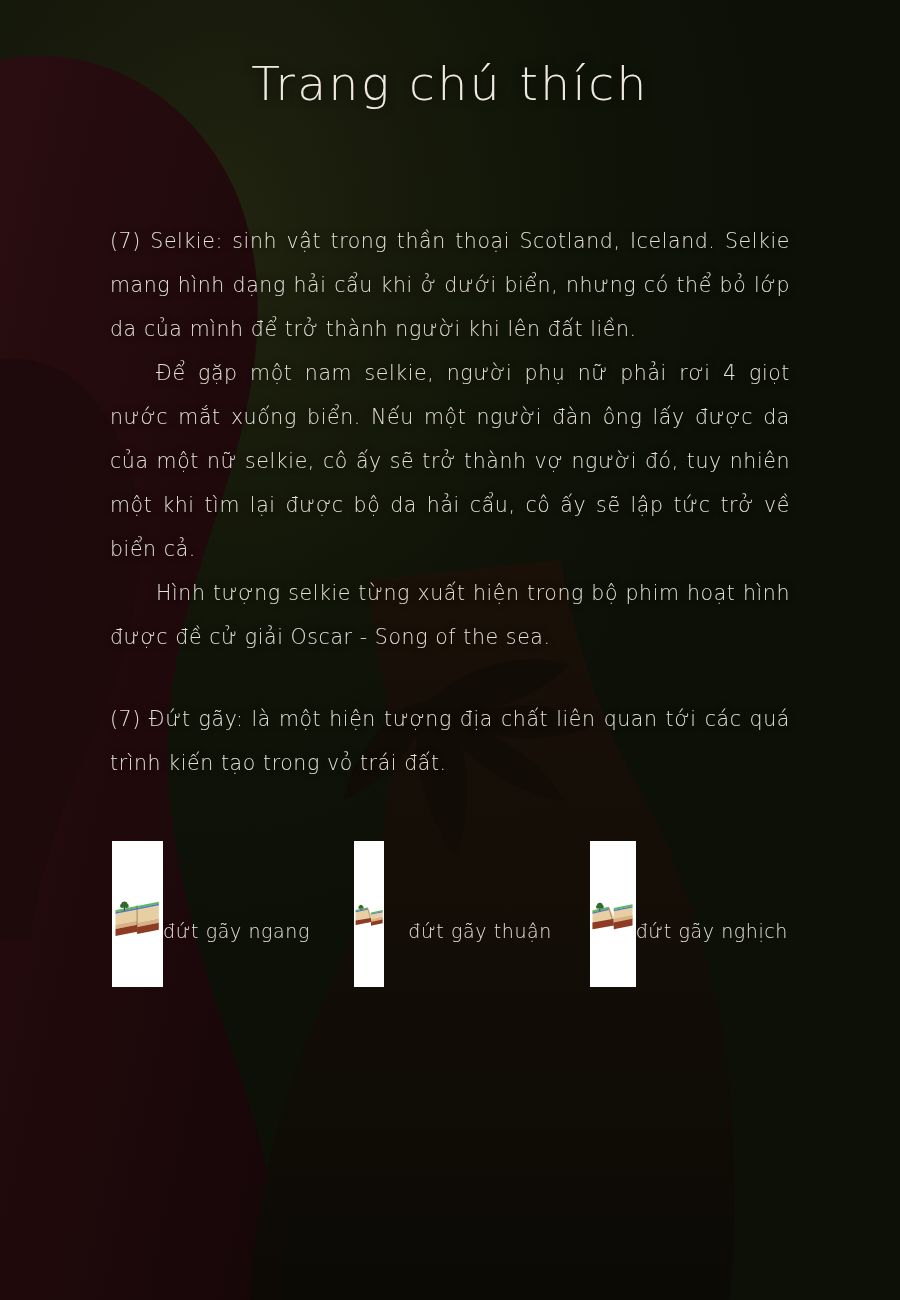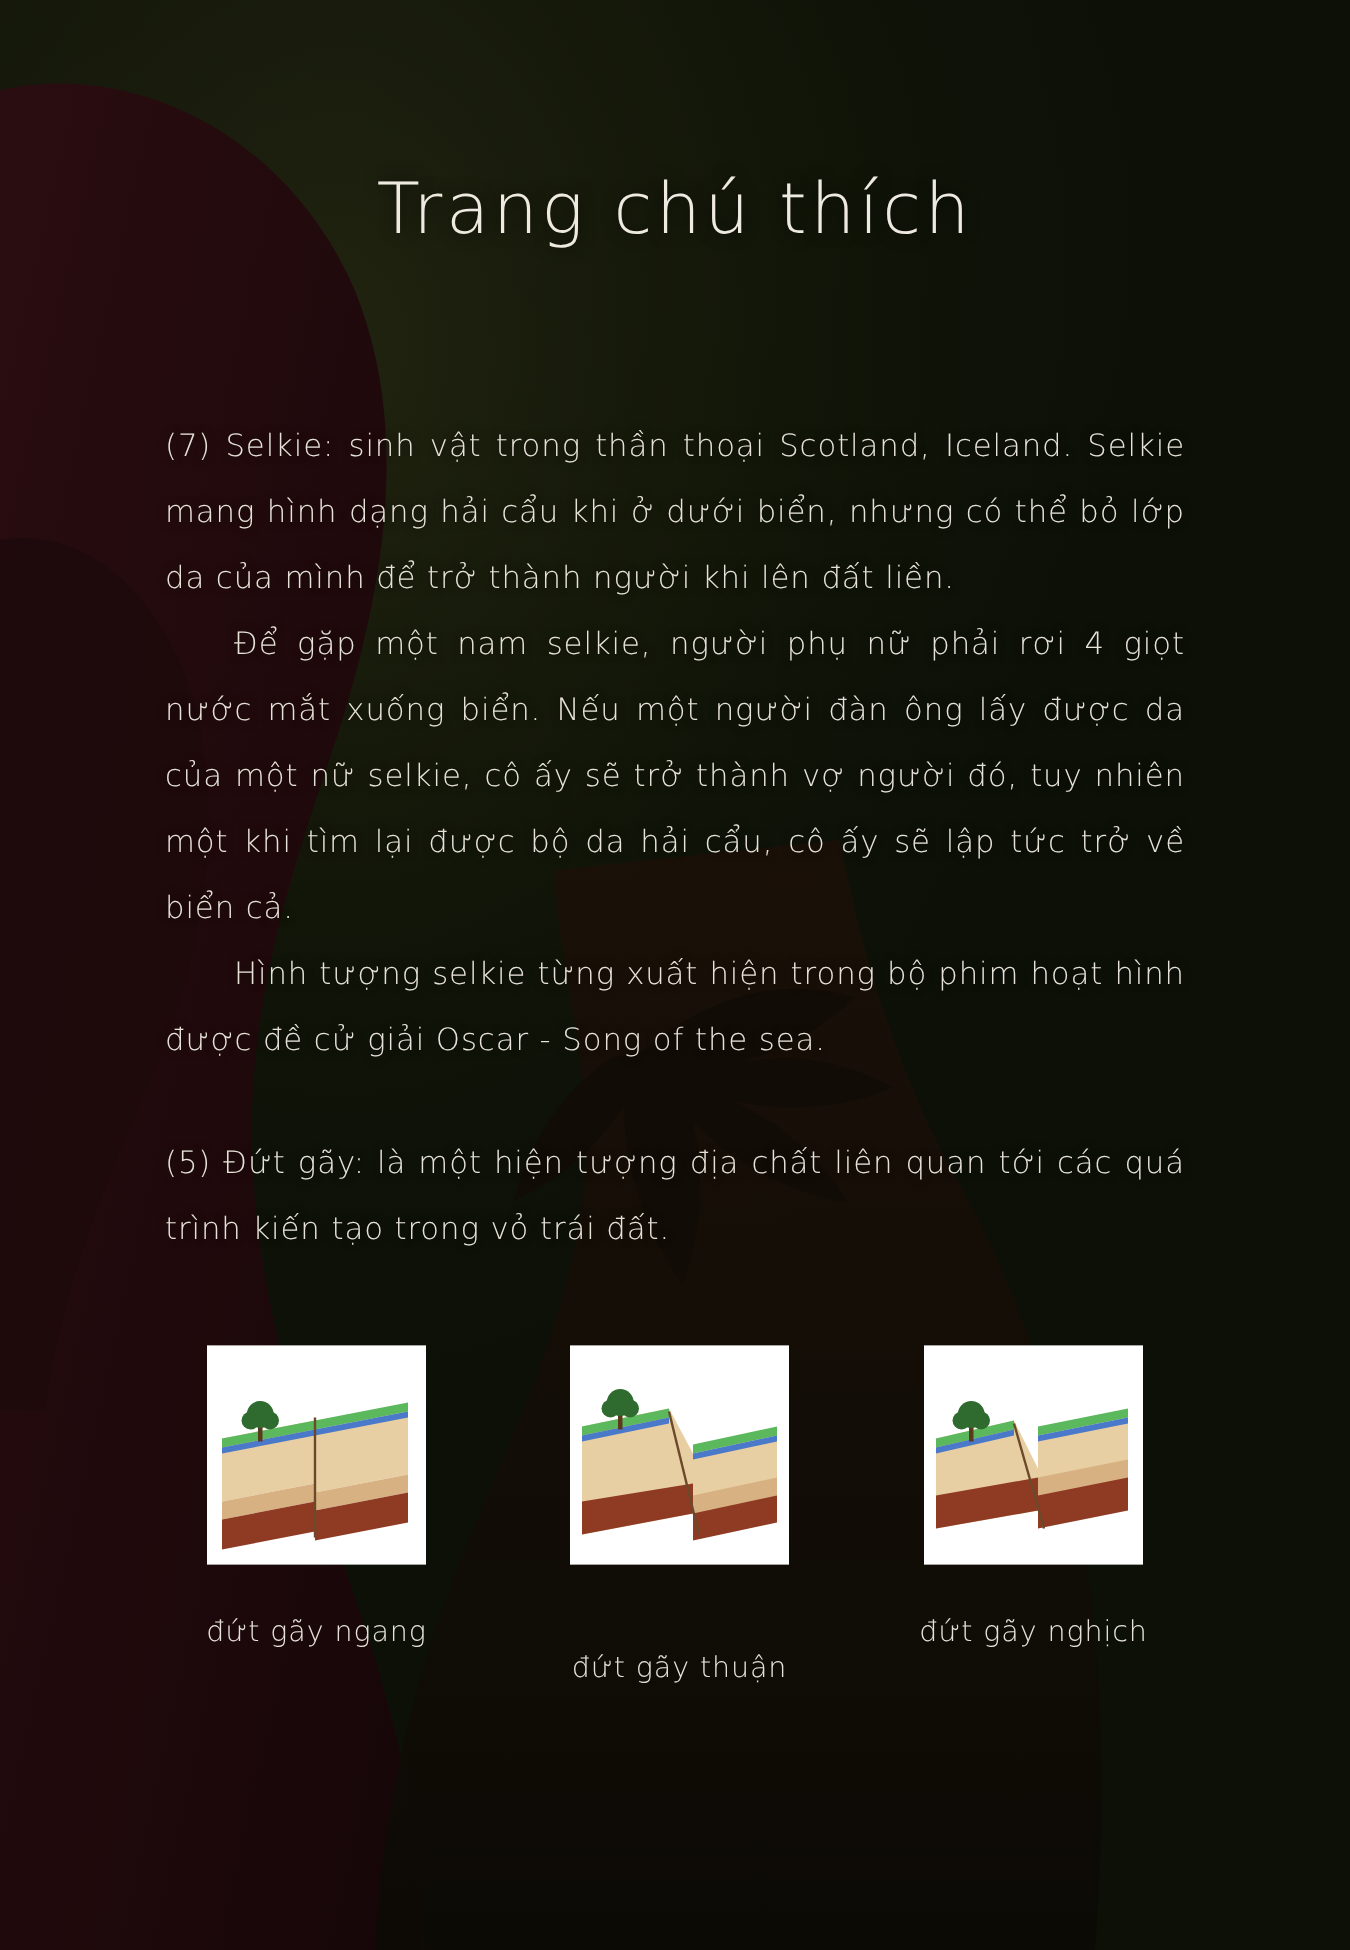--- a/index.html
+++ b/index.html
@@ -23,21 +23,21 @@
   .bg-art svg { display: block; width: 900px; height: 1300px; }
 
   
   .content {
     position: relative;
     z-index: 2;
     padding: 0 110px;
   }
   .title {
     margin: 0;
-    padding-top: 112px;
+    padding-top: 56px;
     text-align: center;
     font-family: "DejaVu Sans", sans-serif;
     font-weight: 300;
     font-size: 47px;
     letter-spacing: 2.5px;
     color: #efeae1;
     text-shadow: 0 0 10px rgba(0,0,0,0.7);
   }
   .body-block {
     margin-top: 108px;
@@ -58,21 +58,21 @@
   
   .figures {
     display: flex;
     justify-content: space-between;
     margin-top: 56px;
     padding: 0 2px;
   }
   .figure {
     width: 198px;
     display: flex;
-    flex-direction: column;
+    flex-direction: row;
     align-items: center;
   }
   .fig-img {
     width: 146px;
     height: 146px;
     background: #ffffff;
     display: block;
   }
   .fig-caption {
     margin-top: 34px;
@@ -130,21 +130,21 @@
   </div>
 
   <div class="content">
 
     <h1 class="title">Trang chú thích</h1>
 
     <div class="body-block">
       <p class="para">(7) Selkie: sinh vật trong thần thoại Scotland, Iceland. Selkie mang hình dạng hải cẩu khi ở dưới biển, nhưng có thể bỏ lớp da của mình để trở thành người khi lên đất liền.</p>
       <p class="para indent">Để gặp một nam selkie, người phụ nữ phải rơi 4 giọt nước mắt xuống biển. Nếu một người đàn ông lấy được da của một nữ selkie, cô ấy sẽ trở thành vợ người đó, tuy nhiên một khi tìm lại được bộ da hải cẩu, cô ấy sẽ lập tức trở về biển cả.</p>
       <p class="para indent">Hình tượng selkie từng xuất hiện trong bộ phim hoạt hình được đề cử giải Oscar - Song of the sea.</p>
-      <p class="para gap">(5) Đứt gãy: là một hiện tượng địa chất liên quan tới các quá trình kiến tạo trong vỏ trái đất.</p>
+      <p class="para gap">(7) Đứt gãy: là một hiện tượng địa chất liên quan tới các quá trình kiến tạo trong vỏ trái đất.</p>
     </div>
 
     <div class="figures">
 
       <div class="figure">
         <svg class="fig-img" viewBox="0 0 146 146">
           <rect x="0" y="0" width="146" height="146" fill="#ffffff"></rect>
 
           <polygon points="10,62 72,50 72,92 10,104" fill="#e8cfa3"></polygon>
           <polygon points="10,104 72,92 72,104 10,116" fill="#d8b183"></polygon>

